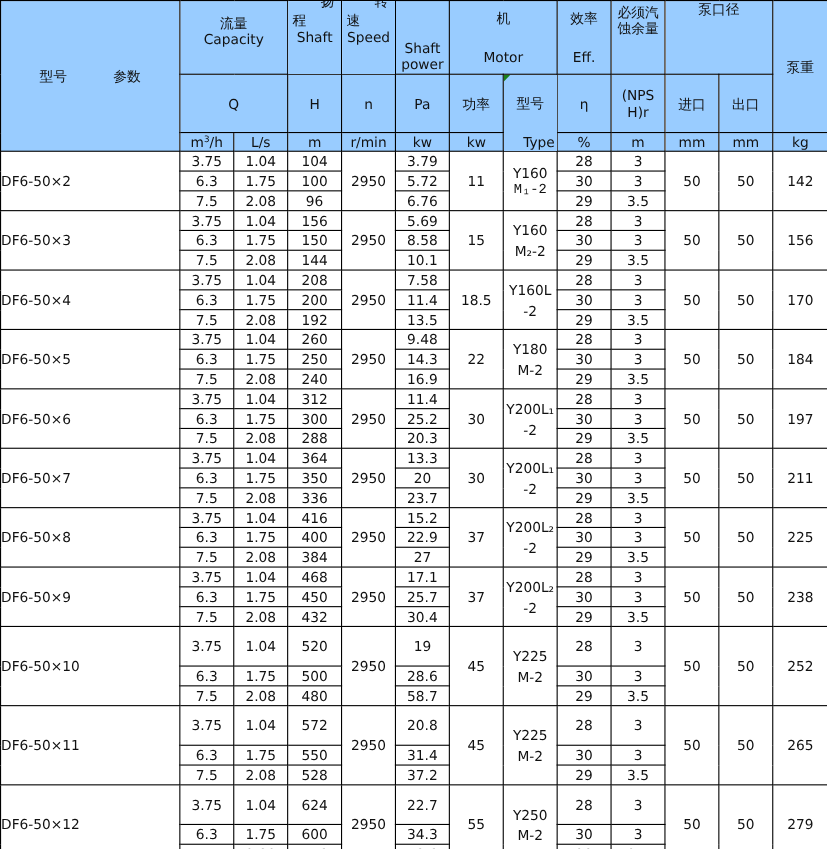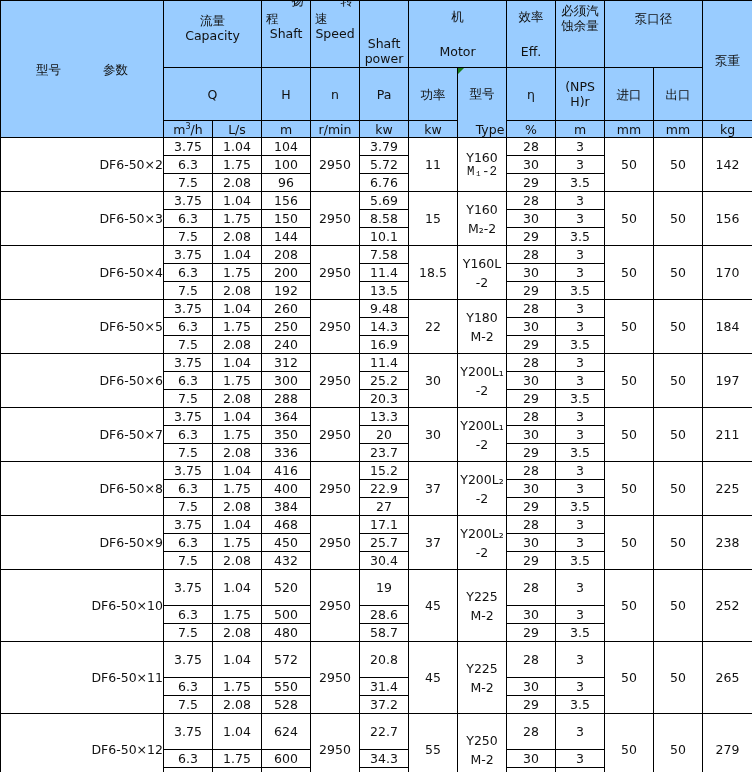--- a/index.html
+++ b/index.html
@@ -11,21 +11,21 @@
   .hdr2 th { height:52px; }
   .hdr3 th { height:16px; }
   .stack span { display:block; }
   .motor-title { display:flex; flex-direction:column; justify-content:space-between; height:50px; }
   .type-cell { vertical-align:bottom; padding-bottom:0; position:relative; }
   .type-cell .t1 { position:absolute; top:18px; left:0; right:0; }
   .type-cell .t2 { position:absolute; bottom:0; left:16px; right:0; }
   .corner-mark { position:absolute; top:0; left:0; width:0; height:0; border-top:6px solid #1a7f1a; border-right:6px solid transparent; }
   td { height:17px; font-size:12.5px; }
   .tall td.r1 { height:35px; }
-  .model { text-align:right; }
+  .model { text-align:left; }
   sup { font-size:8px; vertical-align:5px; }
   .wrap { white-space:normal; }
 </style>
 </head>
 <body>
 
 <table>
   <colgroup>
     <col style="width:163px">
       <col style="width:49px">
@@ -73,21 +73,21 @@
       </th>
       <th>
         <div class="motor-title">
           <span>效率</span>
           <span>Eff.</span>
         </div>
       </th>
       <th class="wrap" style="vertical-align:top;padding:2px 3px 0">
         <span>必须汽蚀余量</span>
       </th>
-      <th colspan="2" style="vertical-align:top;padding-top:10px">
+      <th colspan="2" style="vertical-align:top;">
         <span>泵口径</span>
       </th>
       <th rowspan="2">
         <span>泵重</span>
       </th>
     </tr>
     <tr class="hdr2">
       <th colspan="2">Q</th>
       <th>H</th>
       <th>n</th>

